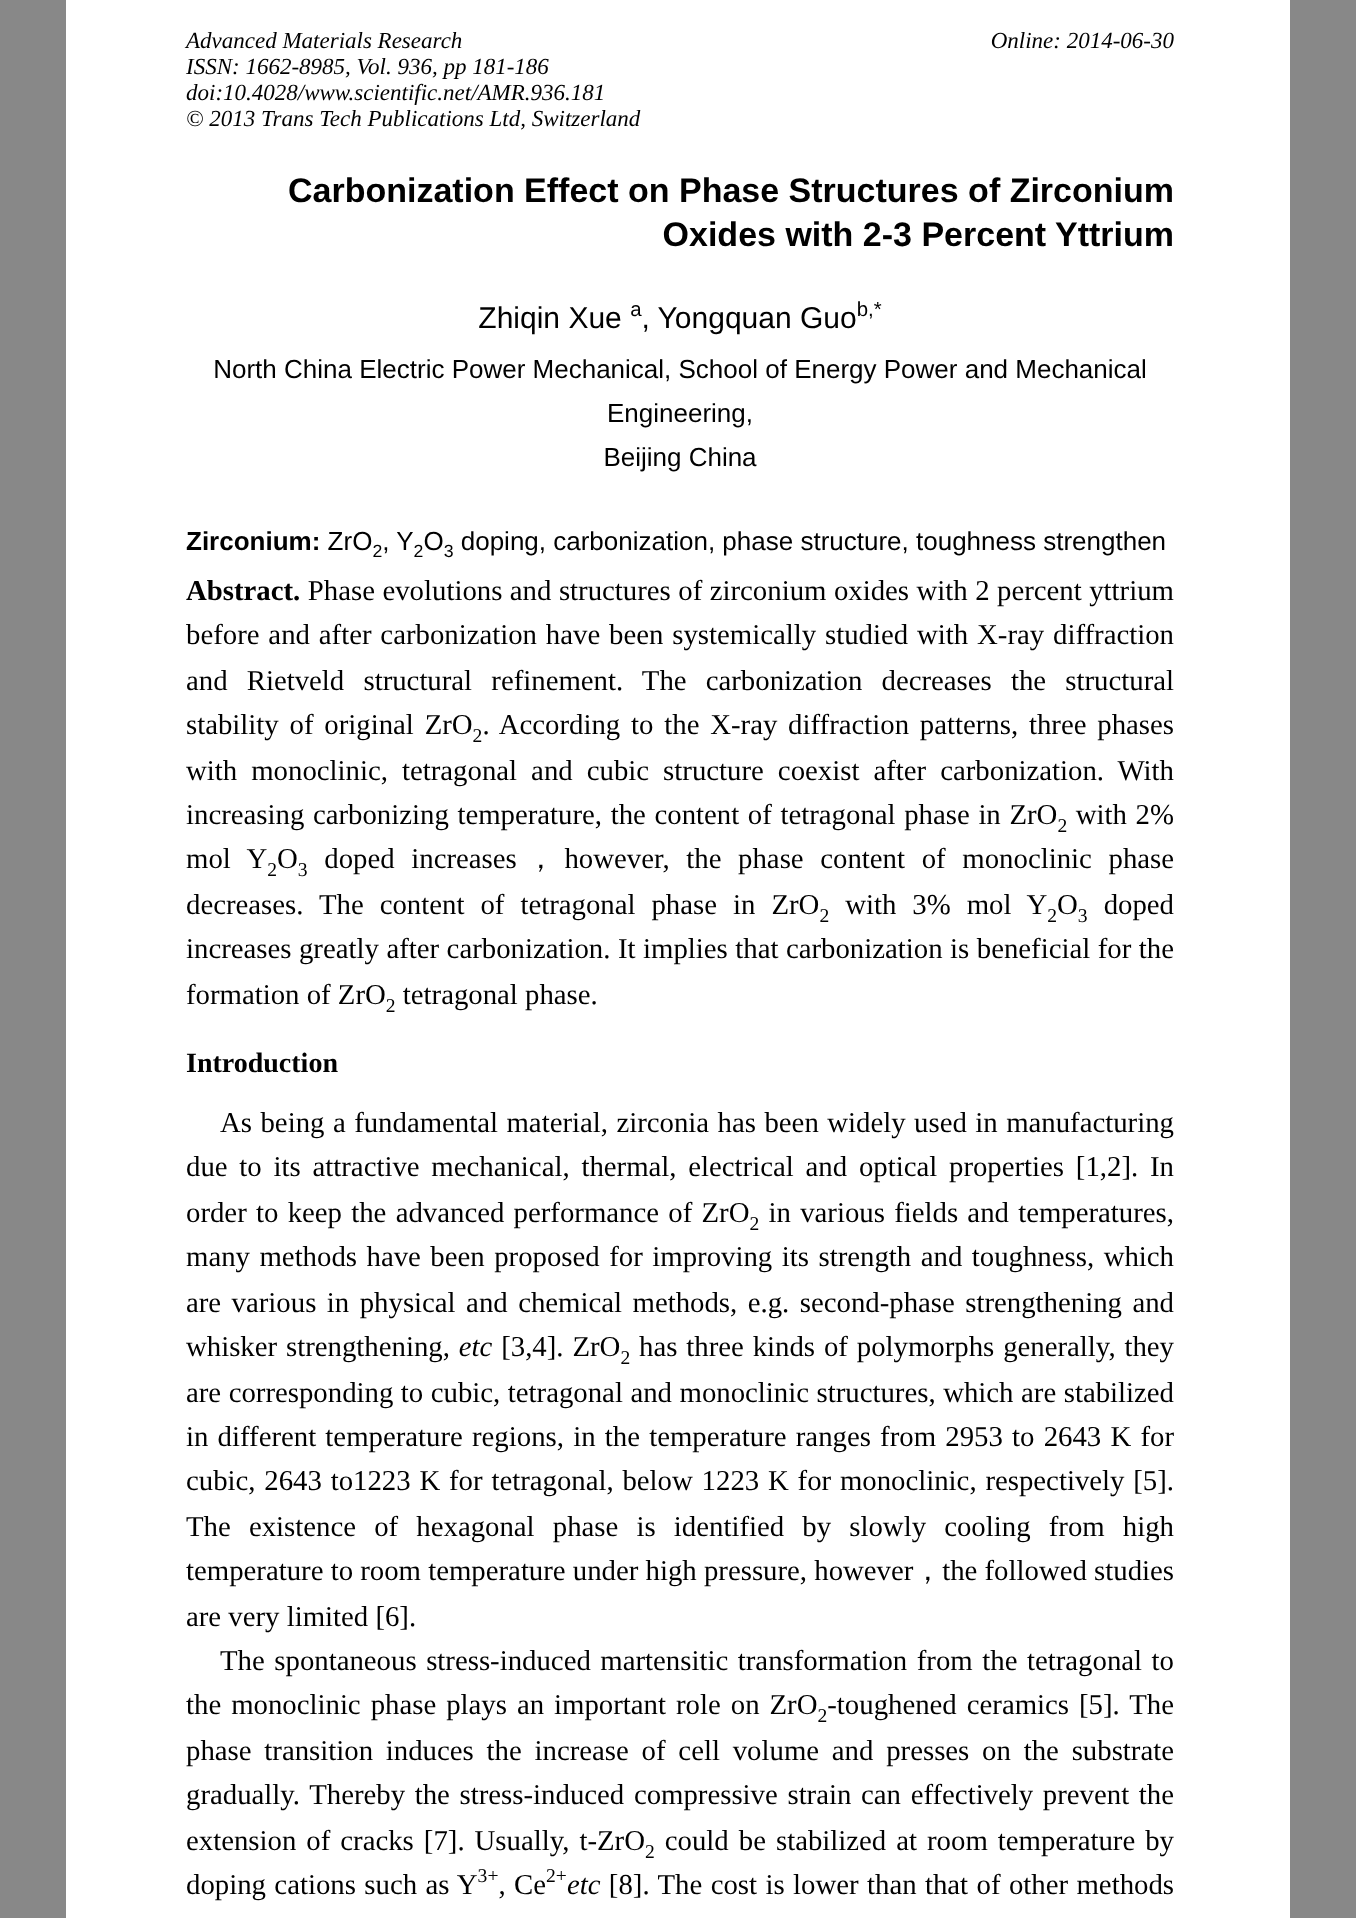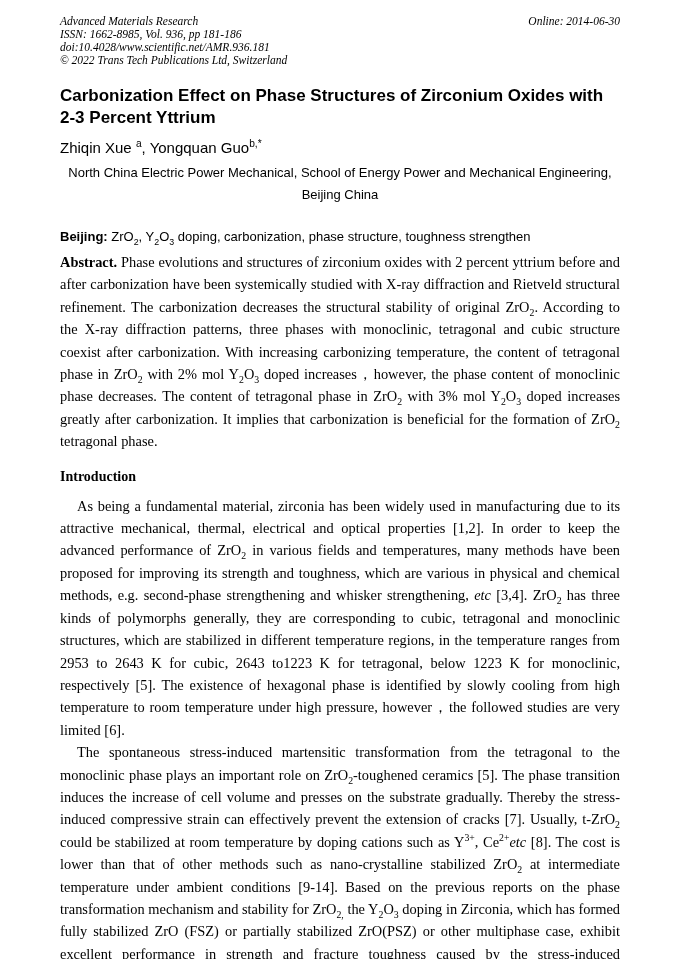--- a/index.html
+++ b/index.html
@@ -1,18 +1,18 @@
 <!DOCTYPE html>
 <html><head>
 <meta charset="utf-8">
 <style>
   * { margin: 0; padding: 0; box-sizing: border-box; }
   html, body { background: #888; }
   .page {
-    width: 678px;
+    width: 612px;
     height: 959px;
     margin: 0 auto;
     background: #ffffff;
     color: #000000;
     padding: 15px 58px 0 60px;
     overflow: hidden;
     position: relative;
   }
   
   .jheader {
@@ -20,28 +20,29 @@
     justify-content: space-between;
     align-items: flex-start;
     font-family: "Liberation Serif", "DejaVu Serif", serif;
     font-style: italic;
     font-size: 11.5px;
     line-height: 13px;
   }
   
   .title {
     margin-top: 18px;
-    text-align: left;
+    text-align: right;
     font-family: "Liberation Sans", "DejaVu Sans", sans-serif;
     font-weight: bold;
     font-size: 17px;
     line-height: 22px;
   }
   .authors {
-    margin-top: 8px;
+    margin-top: 20px;
+    text-align: center;
     font-family: "Liberation Sans", "DejaVu Sans", sans-serif;
     font-size: 15px;
     line-height: 21px;
   }
   .affiliation {
     margin-top: 4px;
     text-align: center;
     font-family: "Liberation Sans", "DejaVu Sans", sans-serif;
     font-size: 13px;
     line-height: 22px;
@@ -82,37 +83,37 @@
 </head>
 <body>
 
 <div class="page">
 
   <div class="jheader">
     <div>
       <div>Advanced Materials Research</div>
       <div>ISSN: 1662-8985, Vol. 936, pp 181-186</div>
       <div>doi:10.4028/www.scientific.net/AMR.936.181</div>
-      <div>© 2022 Trans Tech Publications Ltd, Switzerland</div>
+      <div>© 2013 Trans Tech Publications Ltd, Switzerland</div>
     </div>
     <div>Online: 2014-06-30</div>
   </div>
 
   <div class="title">Carbonization Effect on Phase Structures of Zirconium Oxides with 2-3 Percent Yttrium</div>
 
   <div class="authors">Zhiqin Xue <sup>a</sup>, Yongquan Guo<sup>b,*</sup></div>
 
   <div class="affiliation">
     <div>North China Electric Power Mechanical, School of Energy Power and Mechanical Engineering,</div>
     <div>Beijing China</div>
   </div>
 
 
   <div class="keywords">
-    <b class="leadin">Beijing:</b>
+    <b class="leadin">Zirconium:</b>
     <span>ZrO<sub>2</sub>, Y<sub>2</sub>O<sub>3</sub> doping, carbonization, phase structure, toughness strengthen</span>
   </div>
 
   <div class="bodytext abstract">
     <b class="leadin">Abstract.</b>
     <span>Phase evolutions and structures of zirconium oxides with 2 percent yttrium before and after carbonization have been systemically studied with X-ray diffraction and Rietveld structural refinement. The carbonization decreases the structural stability of original ZrO<sub>2</sub>. According to the X-ray diffraction patterns, three phases with monoclinic, tetragonal and cubic structure coexist after carbonization. With increasing carbonizing temperature, the content of tetragonal phase in ZrO<sub>2</sub> with 2% mol Y<sub>2</sub>O<sub>3</sub> doped increases，however, the phase content of monoclinic phase decreases. The content of tetragonal phase in ZrO<sub>2</sub> with 3% mol Y<sub>2</sub>O<sub>3</sub> doped increases greatly after carbonization. It implies that carbonization is beneficial for the formation of ZrO<sub>2</sub> tetragonal phase.</span>
   </div>
 
   <div class="section-heading">Introduction</div>
 

